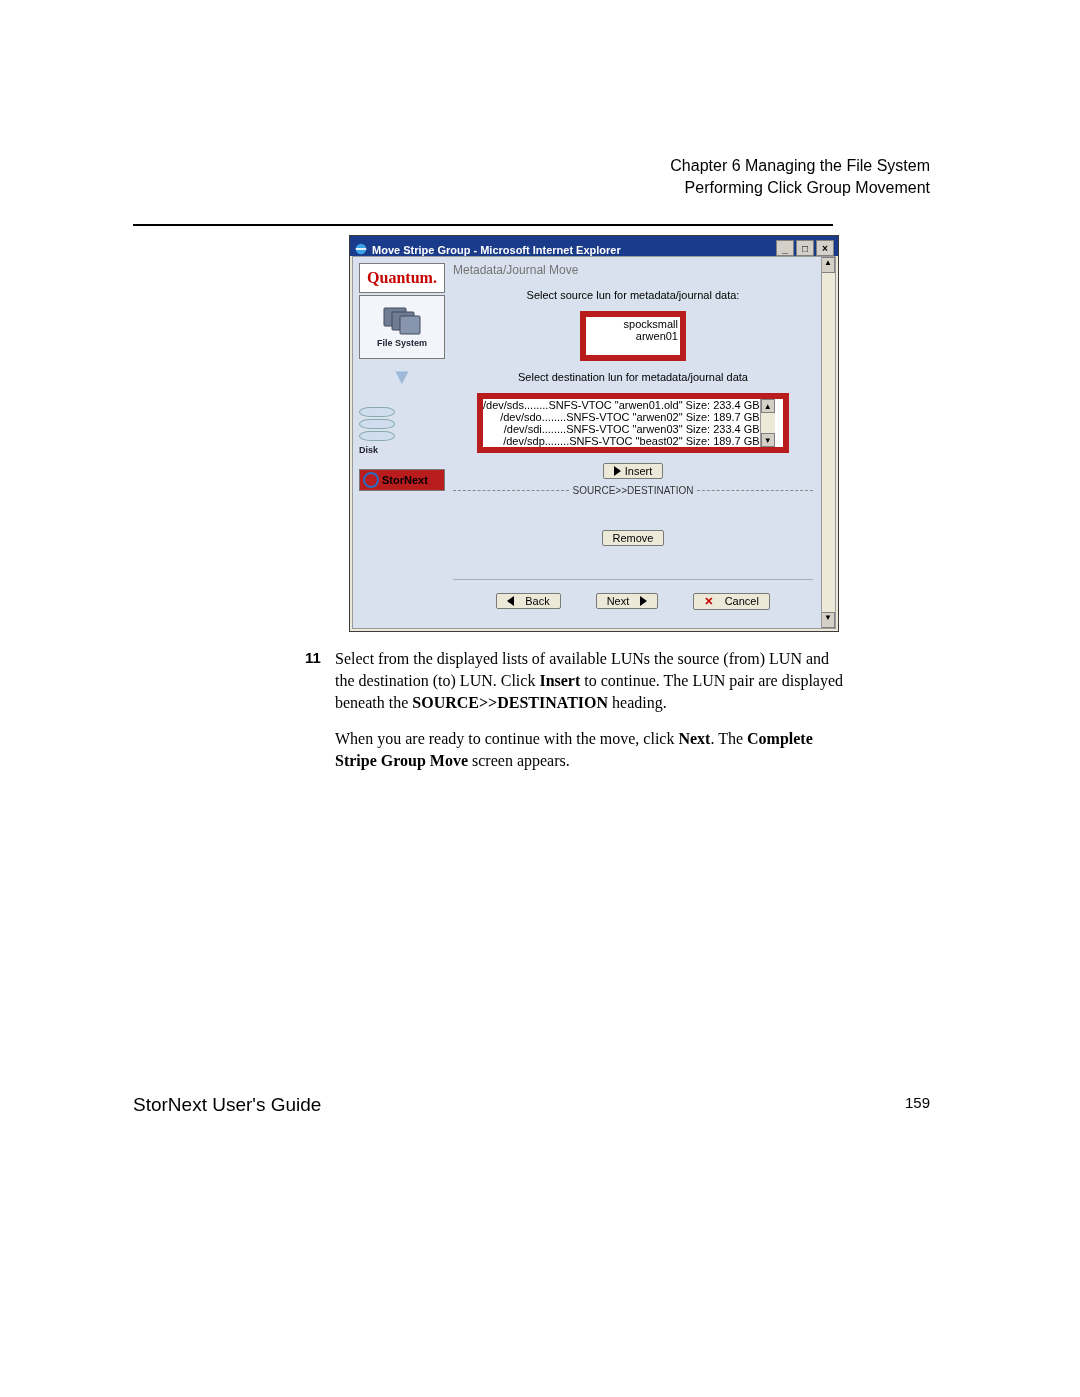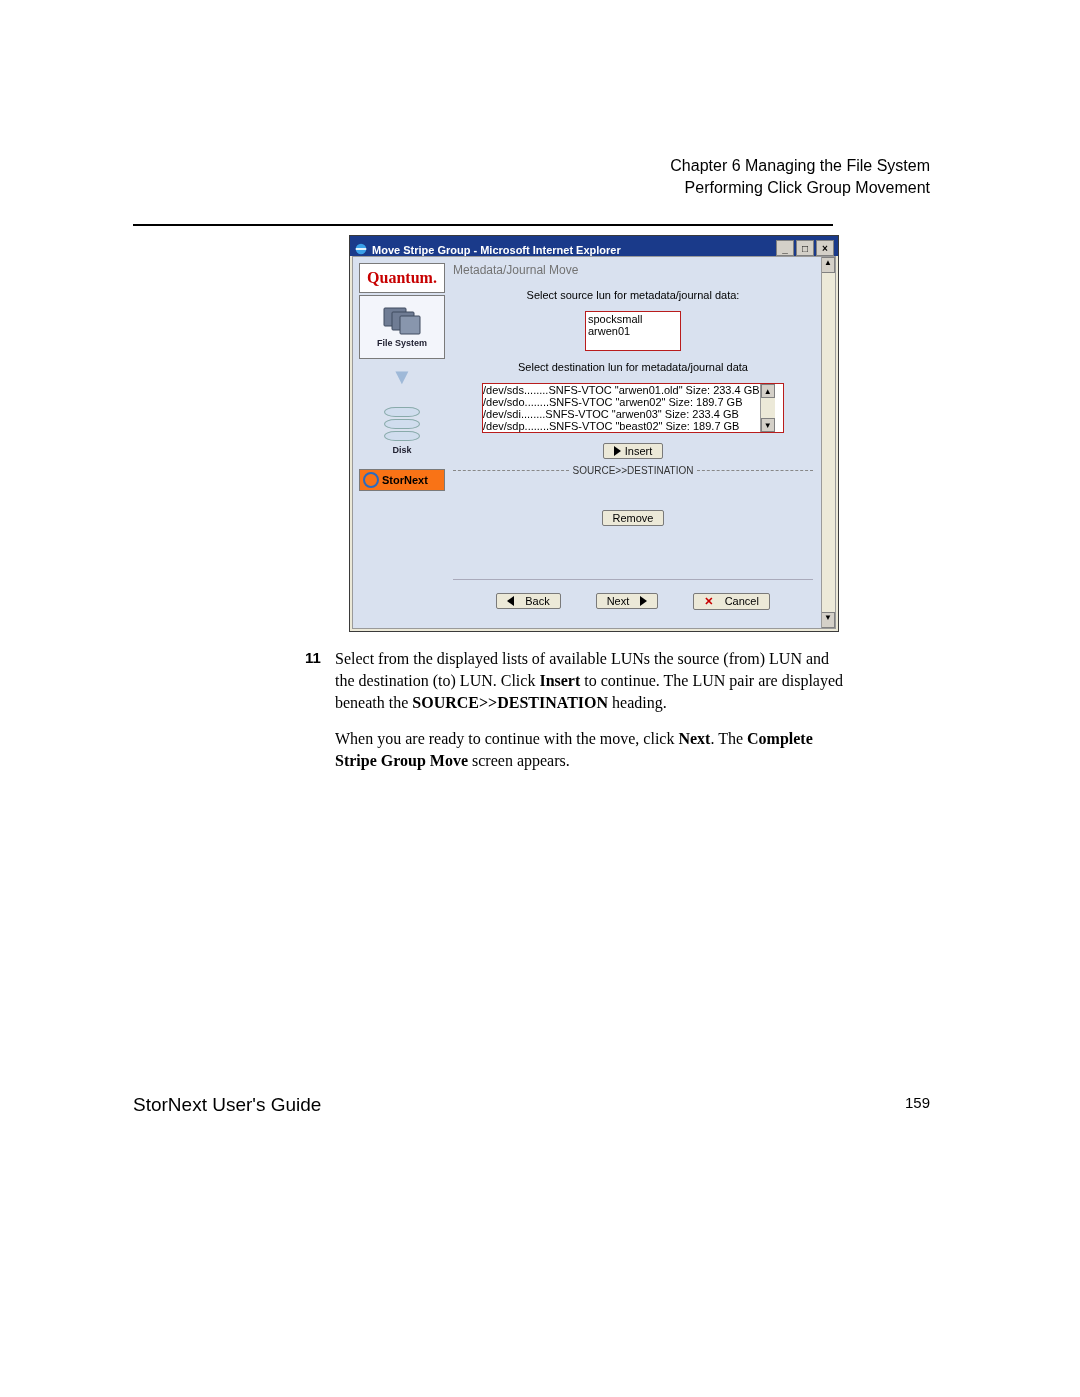--- a/index.html
+++ b/index.html
@@ -12,29 +12,29 @@
 .titlebar .ie{width:14px;height:14px;margin-right:4px}
 .winctl{margin-left:auto;display:flex}
 .winctl span{width:16px;height:14px;background:#d4d0c8;border:1px solid #808080;margin-left:2px;display:flex;align-items:center;justify-content:center;font-size:10px;font-weight:bold;color:#000}
 .client{position:absolute;top:20px;left:2px;right:2px;bottom:2px;background:#d9e1ef;border:1px solid #9a9a9a}
 .leftcol{position:absolute;left:6px;top:6px;width:86px}
 .logo{border:1px solid #7a7a7a;height:28px;background:#fff;display:flex;align-items:center;justify-content:center;color:#c70000;font-weight:bold;font-size:16px;font-family:'Times New Roman',serif}
 .fsbox{border:1px solid #7a7a7a;height:62px;background:#f3f5fb;display:flex;flex-direction:column;align-items:center;justify-content:flex-end;position:relative}
 .fsbox .icon{position:absolute;top:6px}
 .label8{font-size:9px;color:#223;font-weight:bold;padding-bottom:10px}
 .arrow-down{height:36px;display:flex;align-items:center;justify-content:center;color:#9fb9d8;font-size:22px}
-.diskbox{height:70px;display:flex;flex-direction:column;align-items:center;justify-content:flex-end}
+.diskbox{height:70px;display:flex;flex-direction:column;justify-content:flex-end}
 .diskicon{display:flex;flex-direction:column;gap:2px;margin-bottom:4px}
 .diskicon span{width:34px;height:8px;background:#d0ddee;border:1px solid #8aa;border-radius:50%/80%}
-.snbrand{border:1px solid #7a7a7a;background:#f97316;height:20px;display:flex;align-items:center;gap:3px;padding:0 3px;font-weight:bold;font-size:11px}
+.snbrand{border:1px solid #7a7a7a;background:#b91c1c;height:20px;display:flex;align-items:center;gap:3px;padding:0 3px;font-weight:bold;font-size:11px}
 .snbrand .q{width:12px;height:12px;border-radius:50%;border:2px solid #2a6bc0;position:relative}
 .rightcol{position:absolute;left:100px;right:8px;top:6px;bottom:6px}
 .mtitle{font-weight:normal;font-size:12px;color:#737373;margin:0 0 12px 0}
 .centered{text-align:center;font-size:11px;margin:4px 0 2px}
-.select{margin:10px auto;background:#fff;border:1px solid #b91c1c;font-size:11px;text-align:left}
+.select{margin:10px auto;background:#fff;border:6px solid #b91c1c;font-size:11px;text-align:right}
 .select.src{width:90px;height:36px;padding:1px 2px;overflow:hidden}
 .select.dst-wrap{width:300px;display:flex}
 .sbar{width:14px;background:#ece9d8;border-left:1px solid #9a9a9a;display:flex;flex-direction:column;justify-content:space-between}
 .sbar span{height:12px;background:#d4d0c8;border:1px solid #808080;display:flex;align-items:center;justify-content:center;font-size:8px}
 .btn{display:inline-flex;align-items:center;gap:4px;background:#ece9d8;border:1px solid #7a7a7a;padding:1px 10px;font-size:11px;border-radius:2px}
 .center-row{text-align:center;margin:6px 0}
 .sdline{display:flex;align-items:center;margin:6px 0;font-size:10px;color:#333}
 .sdline .dash{flex:1;border-top:1px dashed #888}
 .sdline .txt{padding:0 4px}
 .navrow{position:absolute;left:0;right:0;bottom:0;border-top:1px solid #aab;background:#d9e1ef;height:42px;display:flex;align-items:center;justify-content:center;gap:35px}

